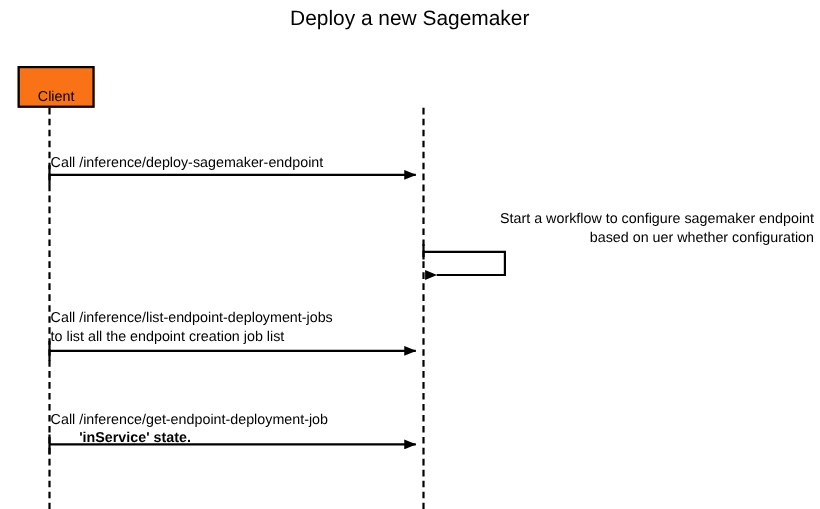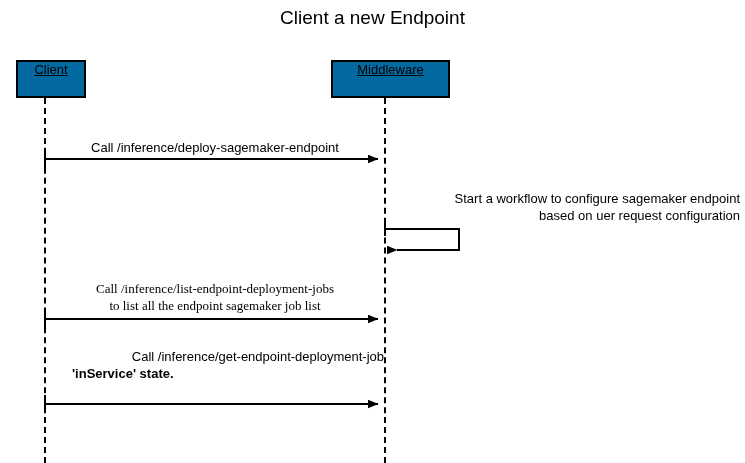--- a/index.html
+++ b/index.html
@@ -29,29 +29,28 @@
     font-size: 19px;
     line-height: 24px;
     color: #000000;
     white-space: nowrap;
   }
   
   .actor-box {
     position: absolute;
     box-sizing: border-box;
     border: 2px solid #000000;
-    background: #0369a1;
+    background: #f97316;
     display: flex;
-    align-items: flex-start;
+    align-items: flex-end;
     justify-content: center;
     font-size: 13px;
     line-height: 16px;
     color: #000000;
     white-space: nowrap;
-    text-decoration: underline;
   }
   .actor-client  { left: 16px;  top: 60px; width: 70px;  height: 38px; }
   .actor-middle  { left: 331px; top: 60px; width: 119px; height: 38px; }
 
   
   .lifeline {
     position: absolute;
     width: 0;
     border-left: 2px dashed #000000;
     top: 98px;
@@ -72,44 +71,41 @@
 
   
   .msg-label {
     position: absolute;
     font-size: 13px;
     line-height: 17px;
     color: #000000;
     white-space: nowrap;
   }
   .msg-label .ln { display: block; }
-  .msg-center { text-align: center; }
+  .msg-center { text-align: left; }
 
   .label-msg1 { left: 46px;  top: 139px; width: 338px; }
-  .label-msg2 { left: 46px;  top: 280px; width: 338px; font-family: Liberation Serif, serif; }
+  .label-msg2 { left: 46px;  top: 280px; width: 338px; }
   .label-msg3 { left: 46px;  top: 348px; width: 338px; }
   .label-self { left: 400px; top: 190px; width: 340px; text-align: right; }
 </style>
 </head>
 <body>
 
 <div id="canvas">
 
-  <div class="diagram-title">Client a new Endpoint</div>
+  <div class="diagram-title">Deploy a new Sagemaker</div>
 
   <div class="lifeline lifeline-client"></div>
   <div class="lifeline lifeline-middle"></div>
 
   <div class="actor-box actor-client">
     <span>Client</span>
   </div>
 
-  <div class="actor-box actor-middle">
-    <span>Middleware</span>
-  </div>
 
   <svg class="overlay" viewBox="0 0 745 463" width="745" height="463" xmlns="http://www.w3.org/2000/svg">
     <defs>
       <marker id="arrowhead-right" markerWidth="11" markerHeight="9" refX="10.5" refY="4.5" orient="auto" markerUnits="userSpaceOnUse">
         <path d="M0,0 L11,4.5 L0,9 z" fill="#000000"></path>
       </marker>
       <marker id="arrowhead-left" markerWidth="11" markerHeight="9" refX="0.5" refY="4.5" orient="auto" markerUnits="userSpaceOnUse">
         <path d="M11,0 L0,4.5 L11,9 z" fill="#000000"></path>
       </marker>
     </defs>
@@ -134,26 +130,26 @@
       <line x1="45" y1="395" x2="45" y2="413" stroke="#000000" stroke-width="2"></line>
     </g>
   </svg>
 
   <div class="msg-label msg-center label-msg1">
     <span class="ln">Call /inference/deploy-sagemaker-endpoint</span>
   </div>
 
   <div class="msg-label label-self">
     <span class="ln">Start a workflow to configure sagemaker endpoint</span>
-    <span class="ln">based on uer request configuration</span>
+    <span class="ln">based on uer whether configuration</span>
   </div>
 
   <div class="msg-label msg-center label-msg2">
     <span class="ln">Call /inference/list-endpoint-deployment-jobs</span>
-    <span class="ln">to list all the endpoint sagemaker job list</span>
+    <span class="ln">to list all the endpoint creation job list</span>
   </div>
 
   <div class="msg-label label-msg3">
-    <span class="ln" style="text-align:right;">Call /inference/get-endpoint-deployment-job</span>
+    <span class="ln" style="text-align:left;margin-top:24px;">Call /inference/get-endpoint-deployment-job</span>
     <span class="ln" style="display:block;padding-left:26px;font-weight:bold;">'inService' state.</span>
   </div>
 
 </div>
 
 </body></html>

